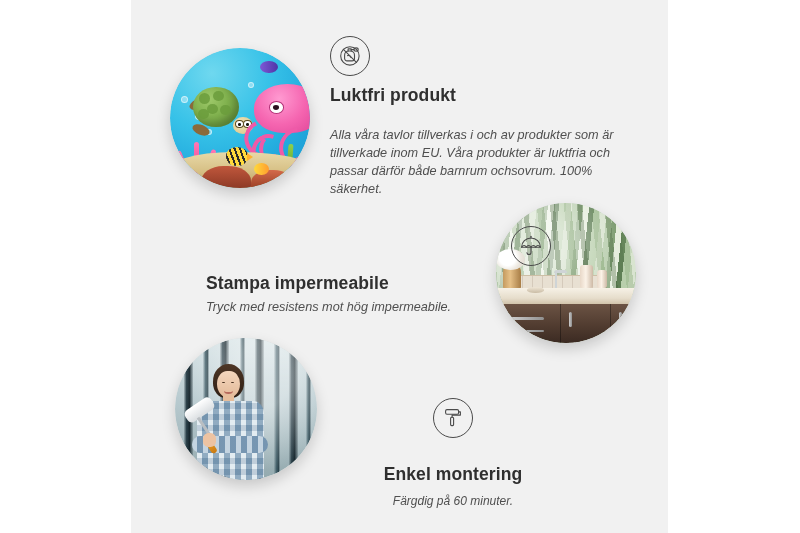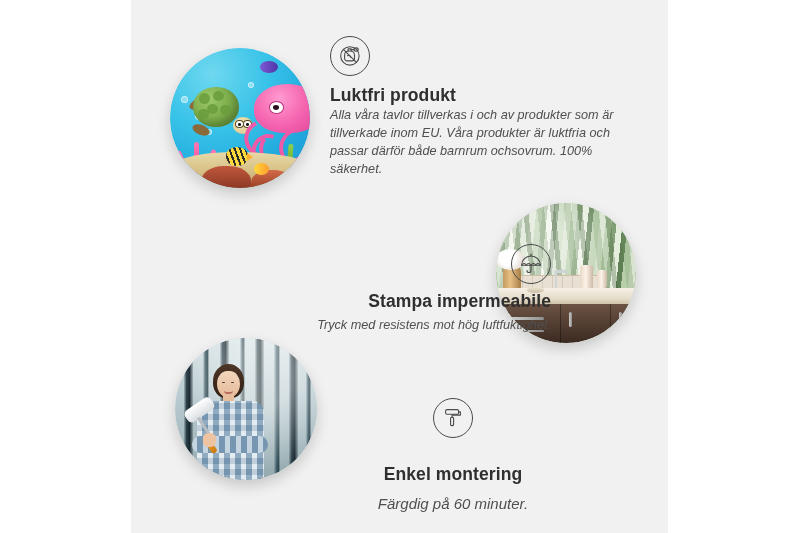--- a/index.html
+++ b/index.html
@@ -320,32 +320,32 @@
   .feature .desc {
     font-size: 12.7px;
     line-height: 1.42;
     color: #4f4f4f;
     font-style: italic;
   }
 
   
   #feat-odour { left: 199px; top: 36px; width: 300px; }
   #feat-odour .icon-wrap { margin-bottom: 9px; }
-  #feat-odour .title { margin-bottom: 0; }
-
-  
-  #feat-water { left: 75px; top: 244px; width: 345px; text-align: right; }
+  #feat-odour .title { margin-bottom: 20px; }
+
+  
+  #feat-water { left: 75px; top: 226px; width: 345px; }
   #feat-water .icon-wrap { margin-left: auto; margin-bottom: 7px; }
   #feat-water .title { margin-bottom: 4px; }
 
   
   #feat-mount { left: 192px; top: 398px; width: 260px; text-align: center; }
   #feat-mount .icon-wrap { margin: 0 auto 7px; }
   #feat-mount .title { margin-bottom: 3px; margin-top: 26px; }
-  #feat-mount .desc { font-size: 15px; margin-top: 8px; }
+  #feat-mount .desc { font-size: 12px; margin-top: 8px; }
 </style>
 </head>
 <body>
 
 <div id="stage">
   <div id="panel">
 
     <div class="photo" id="photo-sea">
       <div class="inner">
         <div class="sea-bg"></div>
@@ -481,21 +481,21 @@
         <svg width="26" height="26" viewBox="0 0 26 26" aria-hidden="true">
           <g fill="none" stroke="#4a4a4a" stroke-width="1.1" stroke-linecap="round" stroke-linejoin="round">
             <path d="M3.6 14.2C3.6 9.1 7.8 5 13 5s9.4 4.1 9.4 9.2z"></path>
             <path d="M3.6 14.2c1.6-2.3 3.5-2.3 4.7 0 1.2-2.3 3.3-2.3 4.7 0 1.4-2.3 3.5-2.3 4.7 0 1.2-2.3 3.1-2.3 4.7 0"></path>
             <path d="M13 5V3.2"></path>
             <path d="M13 14.2v5.3c0 1.1-.9 2-2 2s-2-.9-2-2"></path>
           </g>
         </svg>
       </div>
       <div class="title">Stampa impermeabile</div>
-      <div class="desc">Tryck med resistens mot hög luftfuktighet.</div>
+      <div class="desc">Tryck med resistens mot hög impermeabile.</div>
     </div>
 
     <div class="feature" id="feat-mount">
       <div class="icon-wrap">
         <svg width="26" height="26" viewBox="0 0 26 26" aria-hidden="true">
           <g fill="none" stroke="#4a4a4a" stroke-width="1.1" stroke-linecap="round" stroke-linejoin="round">
             <rect x="5.6" y="4.6" width="13" height="4.6" rx="1.4"></rect>
             <path d="M18.6 6.9h1.8v3.2h-8.3v2.1"></path>
             <rect x="10.6" y="12.2" width="3" height="8.4" rx="1"></rect>
           </g>

